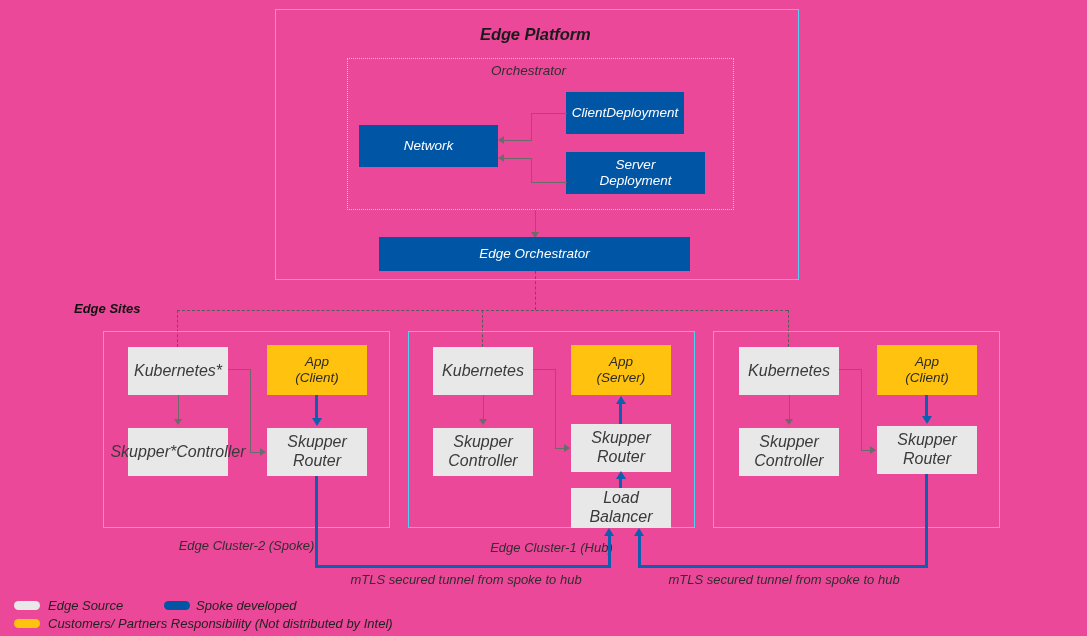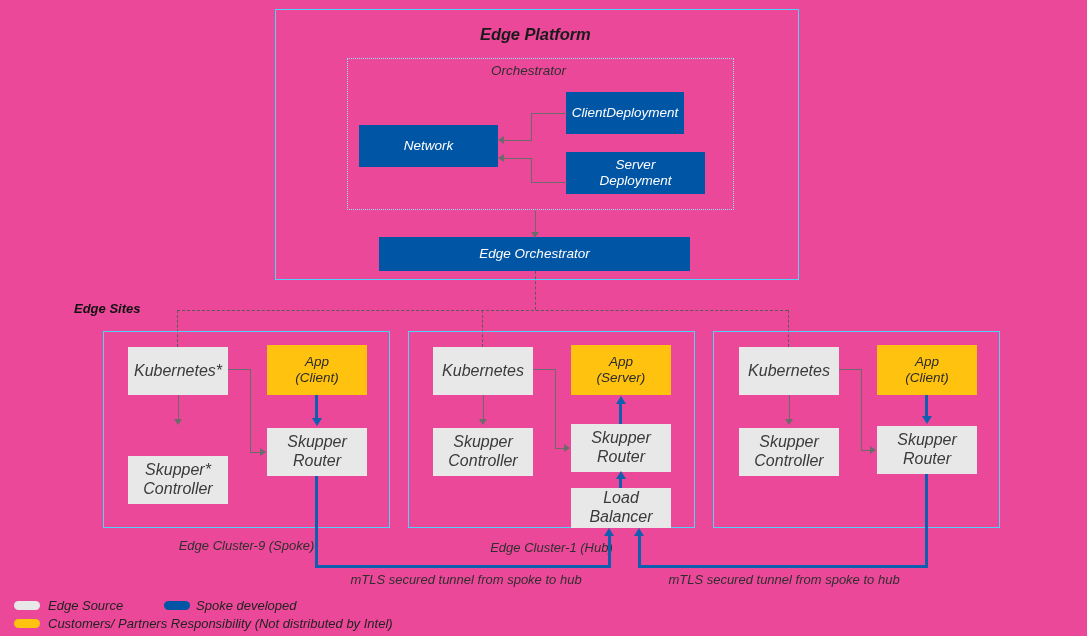--- a/index.html
+++ b/index.html
@@ -203,21 +203,21 @@
   <div class="dash-v" style="left:788px; top:310px; height:37px;"></div>
 
   <div class="title-section" style="left:74px; top:301px;">Edge Sites</div>
 
   <div class="panel-cyan" style="left:103px; top:331px; width:287px; height:197px;"></div>
 
   <div class="box box-grey" style="left:128px; top:347px; width:100px; height:48px;">
     <span>Kubernetes*</span>
   </div>
 
-  <div class="box box-grey" style="left:128px; top:428px; width:100px; height:48px; flex-direction:column;margin-top:28px;">
+  <div class="box box-grey" style="left:128px; top:428px; width:100px; height:48px; ">
     <span>Skupper*</span>
     <span>Controller</span>
   </div>
 
   <div class="box box-amber" style="left:267px; top:345px; width:100px; height:50px; flex-direction:column;">
     <span>App</span>
     <span>(Client)</span>
   </div>
 
   <div class="box box-grey" style="left:267px; top:428px; width:100px; height:48px; flex-direction:column;">
@@ -229,21 +229,21 @@
   <div class="arr arr-down-grey" style="left:174px; top:419px;"></div>
 
   <div class="ln ln-h" style="left:228px; top:369px; width:22px;"></div>
   <div class="ln ln-v" style="left:250px; top:369px; height:84px;"></div>
   <div class="ln ln-h" style="left:250px; top:452px; width:11px;"></div>
   <div class="arr arr-right-grey" style="left:260px; top:448px;"></div>
 
   <div class="bl bl-v" style="left:315px; top:395px; height:25px;"></div>
   <div class="arr arr-down-blue" style="left:311.5px; top:418px;"></div>
 
-  <div class="caption" style="left:103px; top:538px; width:287px;">Edge Cluster-9 (Spoke)</div>
+  <div class="caption" style="left:103px; top:538px; width:287px;">Edge Cluster-2 (Spoke)</div>
 
   <div class="panel-cyan" style="left:408px; top:331px; width:287px; height:197px;"></div>
 
   <div class="box box-grey" style="left:433px; top:347px; width:100px; height:48px;">
     <span>Kubernetes</span>
   </div>
 
   <div class="box box-grey" style="left:433px; top:428px; width:100px; height:48px; flex-direction:column;">
     <span>Skupper</span>
     <span>Controller</span>

